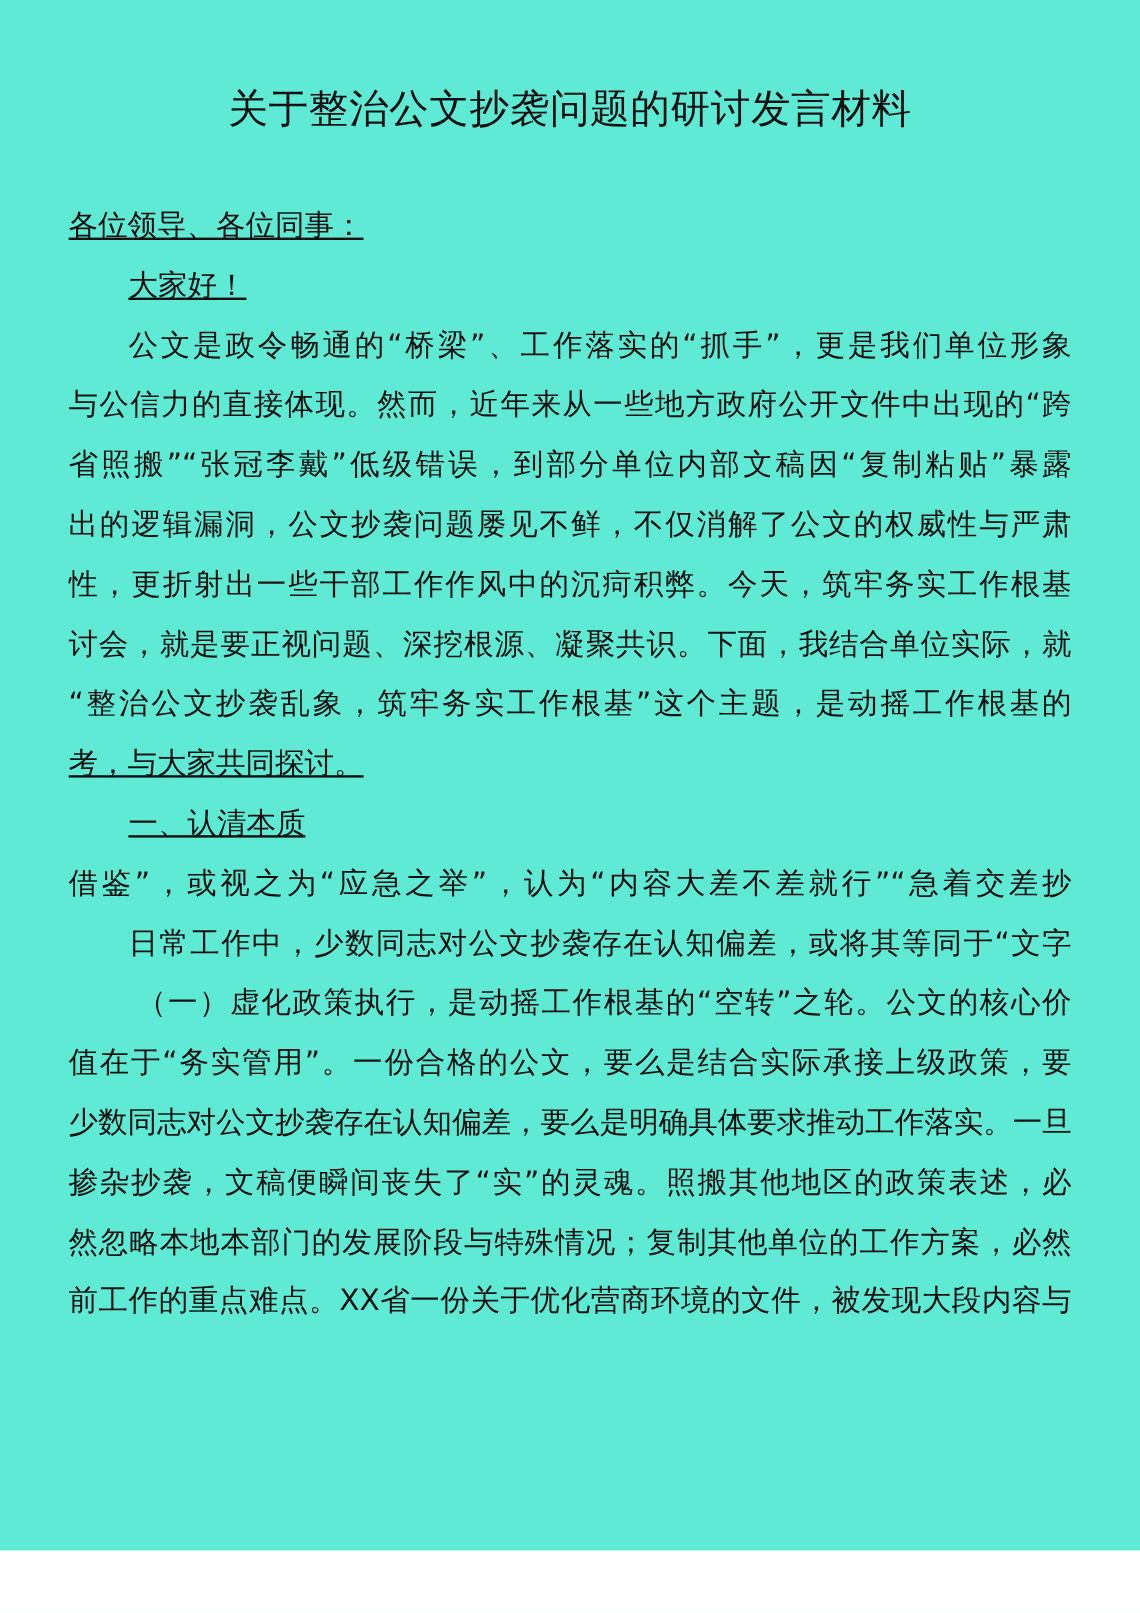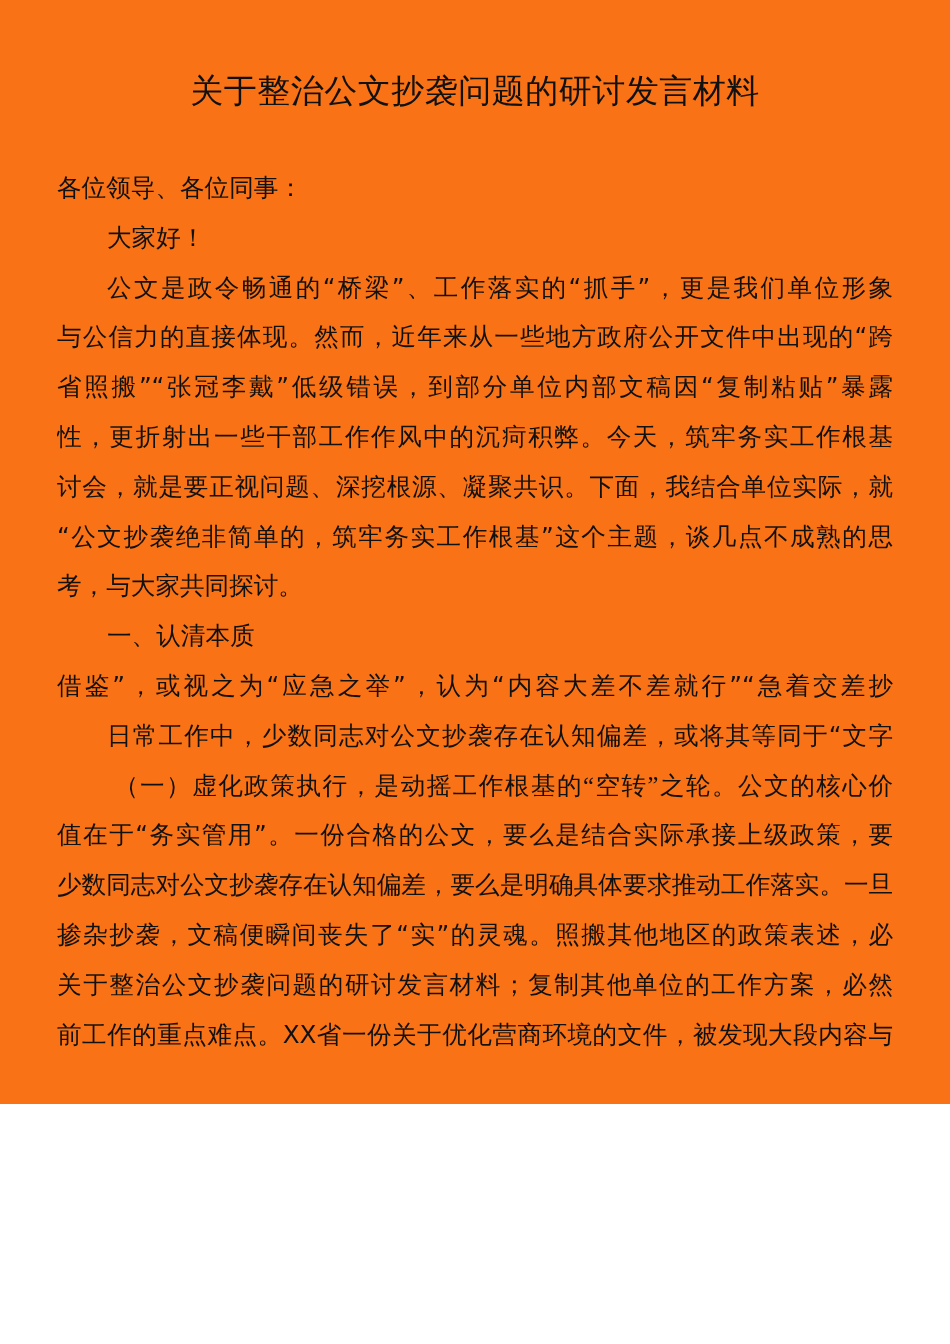--- a/index.html
+++ b/index.html
@@ -1,56 +1,57 @@
 <!DOCTYPE html>
 <html><head>
 <meta charset="utf-8">
 <style>
   html, body { margin: 0; padding: 0; background: #ffffff; }
   body { width: 950px; height: 1344px; overflow: hidden; position: relative;
          font-family: "DejaVu Sans", "Liberation Sans", sans-serif; color: #111111; }
-  .page { position: absolute; left: 0; top: 0; width: 950px; height: 1104px; background: #f97316; }
+  .page { position: absolute; left: 0; top: 0; width: 950px; height: 1292px; background: #5eead4; }
   .title { position: absolute; left: 0; top: 66px; width: 950px; text-align: center;
            font-size: 33px; line-height: 50px; letter-spacing: 0.5px; color: #111; }
   .body { position: absolute; left: 57px; top: 163px; width: 836px; }
   .line { height: 49.8px; line-height: 49.8px; font-size: 24.6px; white-space: nowrap;
           text-align: justify; text-align-last: justify; overflow: hidden; }
-  .line.last { text-align-last: left; }
+  .line.last { text-align-last: left; text-decoration: underline; }
   .indent { padding-left: 50px; }
-  .indent-paren { padding-left: 57px; font-family: Liberation Serif, serif; }
+  .indent-paren { padding-left: 57px; }
 </style>
 </head>
 <body>
 
 <div class="page">
   <div class="title">关于整治公文抄袭问题的研讨发言材料</div>
 
   <div class="body">
     <div class="line last">各位领导、各位同事：</div>
     <div class="line last indent">大家好！</div>
 
     <div>
       <div class="line indent">公文是政令畅通的“桥梁”、工作落实的“抓手”，更是我们单位形象</div>
       <div class="line">与公信力的直接体现。然而，近年来从一些地方政府公开文件中出现的“跨</div>
       <div class="line">省照搬”“张冠李戴”低级错误，到部分单位内部文稿因“复制粘贴”暴露</div>
+      <div class="line">出的逻辑漏洞，公文抄袭问题屡见不鲜，不仅消解了公文的权威性与严肃</div>
       <div class="line">性，更折射出一些干部工作作风中的沉疴积弊。今天，筑牢务实工作根基</div>
       <div class="line">讨会，就是要正视问题、深挖根源、凝聚共识。下面，我结合单位实际，就</div>
-      <div class="line">“公文抄袭绝非简单的，筑牢务实工作根基”这个主题，谈几点不成熟的思</div>
+      <div class="line">“整治公文抄袭乱象，筑牢务实工作根基”这个主题，是动摇工作根基的</div>
       <div class="line last">考，与大家共同探讨。</div>
     </div>
 
     <div class="line last indent">一、认清本质</div>
 
     <div>
       <div class="line">借鉴”，或视之为“应急之举”，认为“内容大差不差就行”“急着交差抄</div>
       <div class="line indent">日常工作中，少数同志对公文抄袭存在认知偏差，或将其等同于“文字</div>
     </div>
 
     <div>
       <div class="line indent-paren">（一）虚化政策执行，是动摇工作根基的“空转”之轮。公文的核心价</div>
       <div class="line">值在于“务实管用”。一份合格的公文，要么是结合实际承接上级政策，要</div>
       <div class="line">少数同志对公文抄袭存在认知偏差，要么是明确具体要求推动工作落实。一旦</div>
       <div class="line">掺杂抄袭，文稿便瞬间丧失了“实”的灵魂。照搬其他地区的政策表述，必</div>
-      <div class="line">关于整治公文抄袭问题的研讨发言材料；复制其他单位的工作方案，必然</div>
+      <div class="line">然忽略本地本部门的发展阶段与特殊情况；复制其他单位的工作方案，必然</div>
       <div class="line">前工作的重点难点。XX省一份关于优化营商环境的文件，被发现大段内容与</div>
     </div>
   </div>
 </div>
 
 </body></html>

